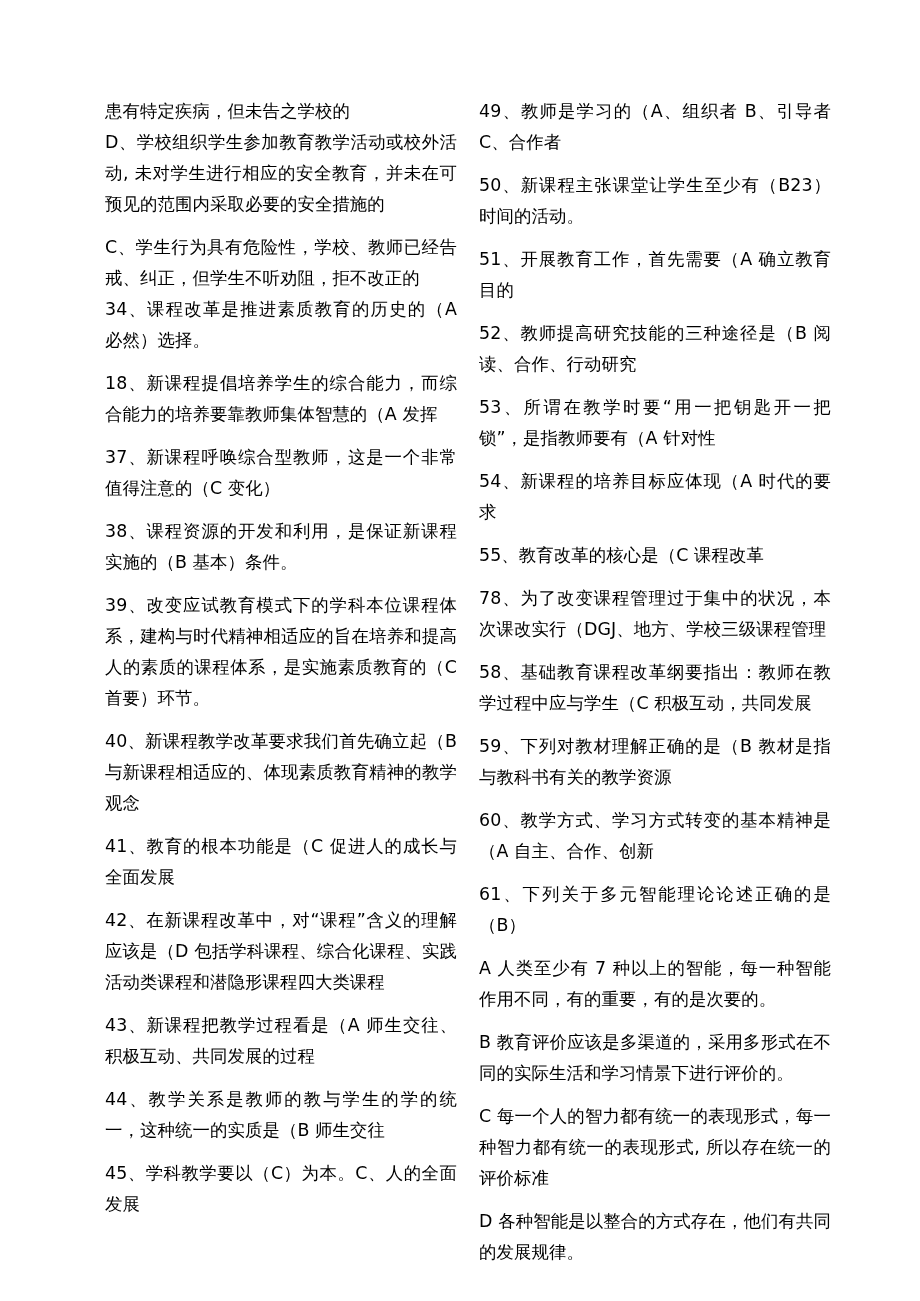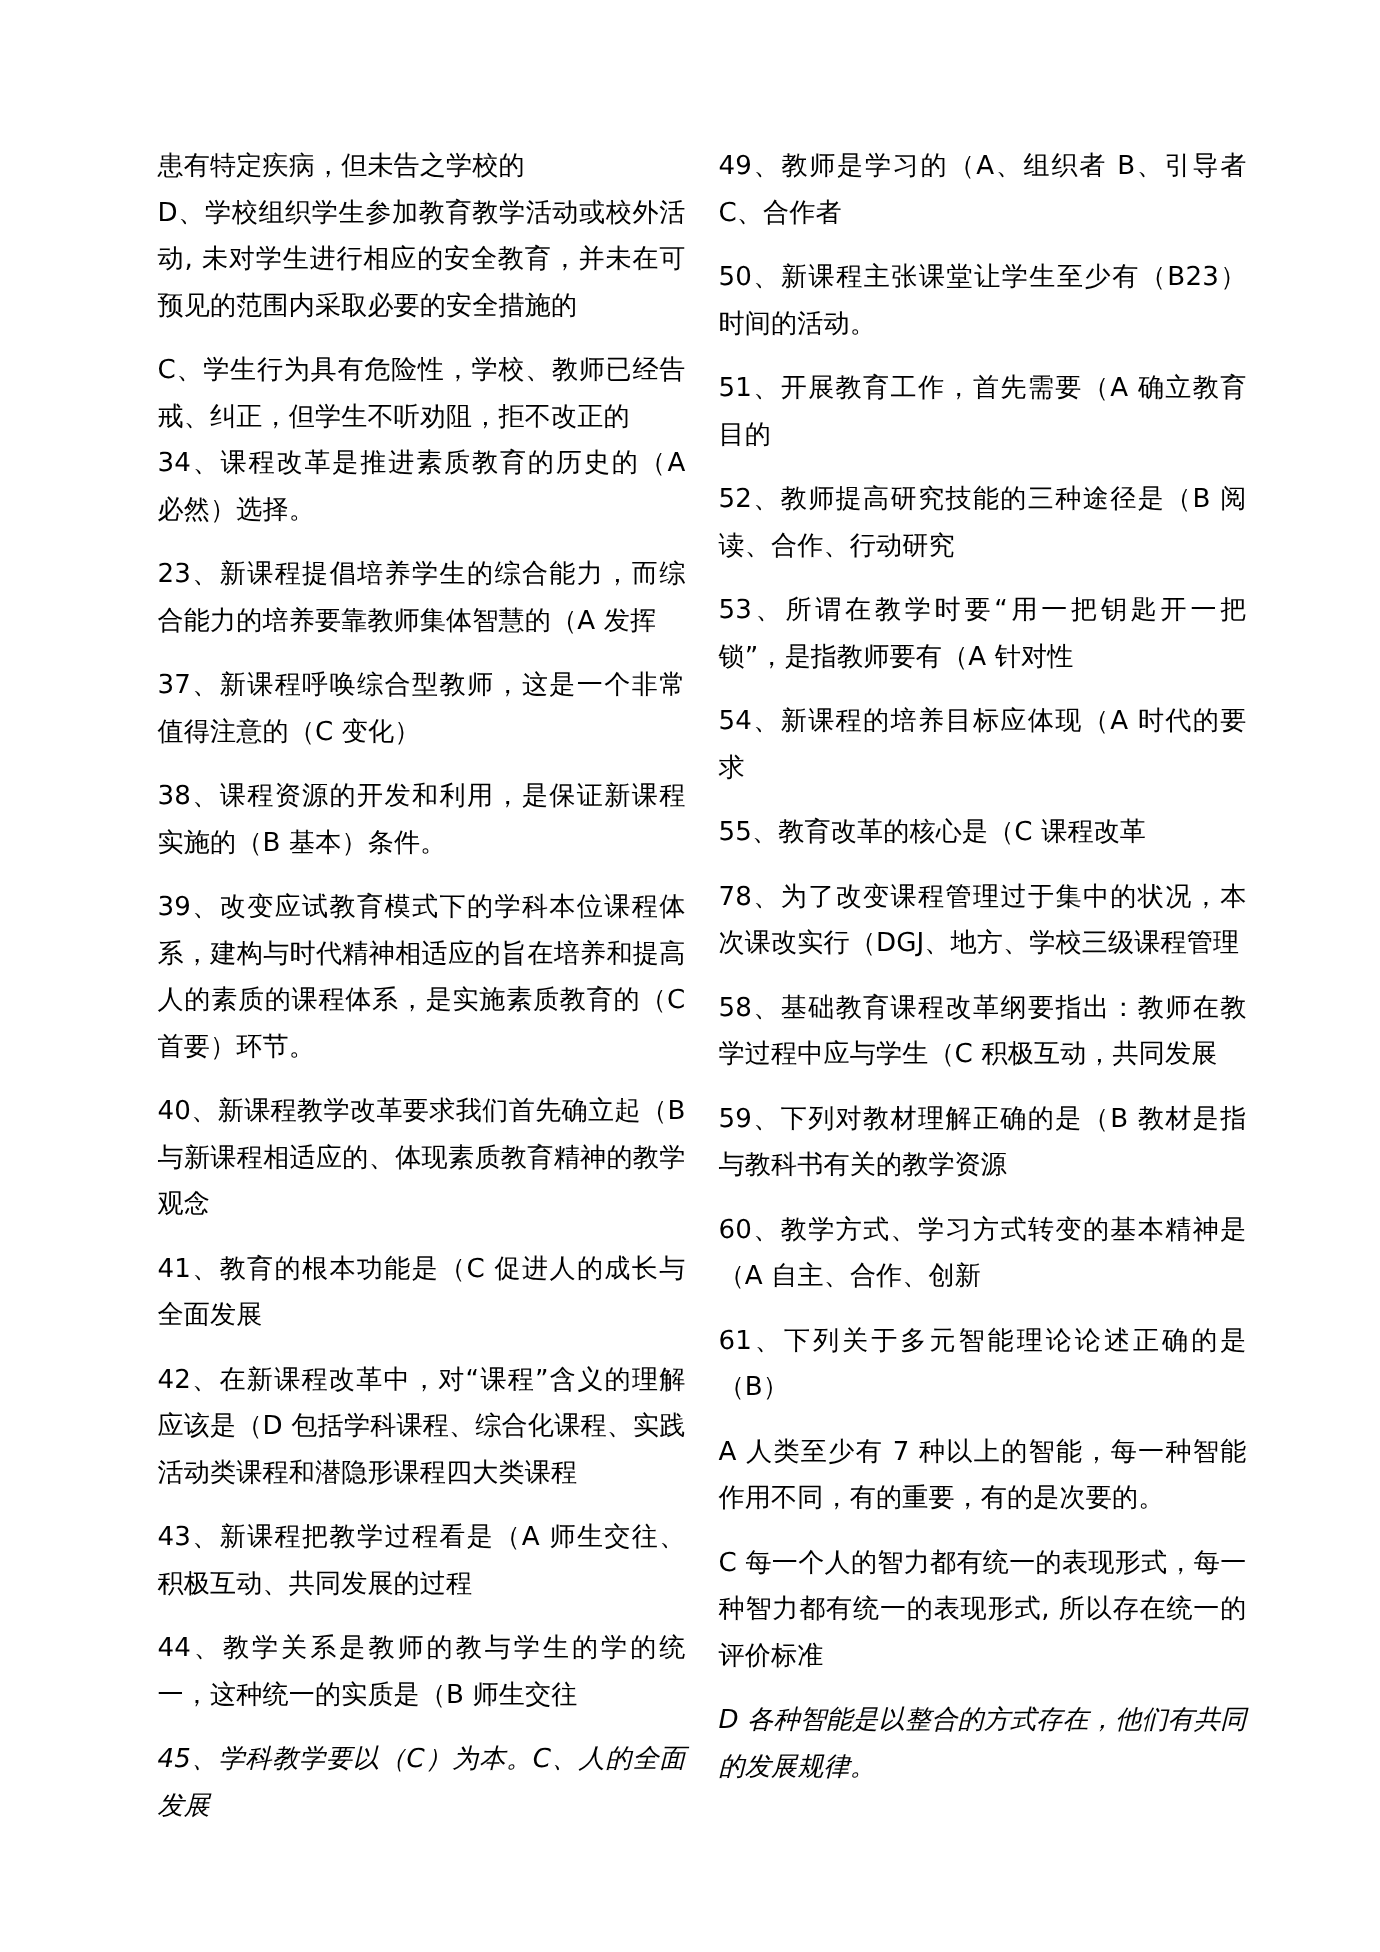--- a/index.html
+++ b/index.html
@@ -40,34 +40,33 @@
     margin: 0 0 12px 0;
     letter-spacing: 0.1px;
     word-break: break-all;
     color: #000000;
   }
   .para.tight {
     margin-bottom: 0;
   }
   .para:last-child {
     margin-bottom: 0;
-    font-style: italic;
   }
 </style>
 </head>
 <body style="background: rgb(255, 255, 255); color: rgb(0, 0, 0);">
 
 <div class="page">
   <div class="columns">
     <div class="column" id="left-column">
         <p class="para tight">患有特定疾病，但未告之学校的</p>
         <p class="para">D、学校组织学生参加教育教学活动或校外活动, 未对学生进行相应的安全教育，并未在可预见的范围内采取必要的安全措施的</p>
         <p class="para tight">C、学生行为具有危险性，学校、教师已经告戒、纠正，但学生不听劝阻，拒不改正的</p>
         <p class="para">34、课程改革是推进素质教育的历史的（A 必然）选择。</p>
-        <p class="para">23、新课程提倡培养学生的综合能力，而综合能力的培养要靠教师集体智慧的（A 发挥</p>
+        <p class="para">18、新课程提倡培养学生的综合能力，而综合能力的培养要靠教师集体智慧的（A 发挥</p>
         <p class="para">37、新课程呼唤综合型教师，这是一个非常值得注意的（C 变化）</p>
         <p class="para">38、课程资源的开发和利用，是保证新课程实施的（B 基本）条件。</p>
         <p class="para">39、改变应试教育模式下的学科本位课程体系，建构与时代精神相适应的旨在培养和提高人的素质的课程体系，是实施素质教育的（C 首要）环节。</p>
         <p class="para">40、新课程教学改革要求我们首先确立起（B 与新课程相适应的、体现素质教育精神的教学观念</p>
         <p class="para">41、教育的根本功能是（C 促进人的成长与全面发展</p>
         <p class="para">42、在新课程改革中，对“课程”含义的理解应该是（D 包括学科课程、综合化课程、实践活动类课程和潜隐形课程四大类课程</p>
         <p class="para">43、新课程把教学过程看是（A 师生交往、积极互动、共同发展的过程</p>
         <p class="para">44、教学关系是教师的教与学生的学的统一，这种统一的实质是（B 师生交往</p>
         <p class="para">45、学科教学要以（C）为本。C、人的全面发展</p>
       </div>
@@ -78,17 +77,18 @@
         <p class="para">52、教师提高研究技能的三种途径是（B 阅读、合作、行动研究</p>
         <p class="para">53、所谓在教学时要“用一把钥匙开一把锁”，是指教师要有（A 针对性</p>
         <p class="para">54、新课程的培养目标应体现（A 时代的要求</p>
         <p class="para">55、教育改革的核心是（C 课程改革</p>
         <p class="para">78、为了改变课程管理过于集中的状况，本次课改实行（DGJ、地方、学校三级课程管理</p>
         <p class="para">58、基础教育课程改革纲要指出：教师在教学过程中应与学生（C 积极互动，共同发展</p>
         <p class="para">59、下列对教材理解正确的是（B 教材是指与教科书有关的教学资源</p>
         <p class="para">60、教学方式、学习方式转变的基本精神是（A 自主、合作、创新</p>
         <p class="para">61、下列关于多元智能理论论述正确的是（B）</p>
         <p class="para">A 人类至少有 7 种以上的智能，每一种智能作用不同，有的重要，有的是次要的。</p>
+        <p class="para">B 教育评价应该是多渠道的，采用多形式在不同的实际生活和学习情景下进行评价的。</p>
         <p class="para">C 每一个人的智力都有统一的表现形式，每一种智力都有统一的表现形式, 所以存在统一的评价标准</p>
         <p class="para">D 各种智能是以整合的方式存在，他们有共同的发展规律。</p>
       </div>
   </div>
 </div>
 
 </body></html>

